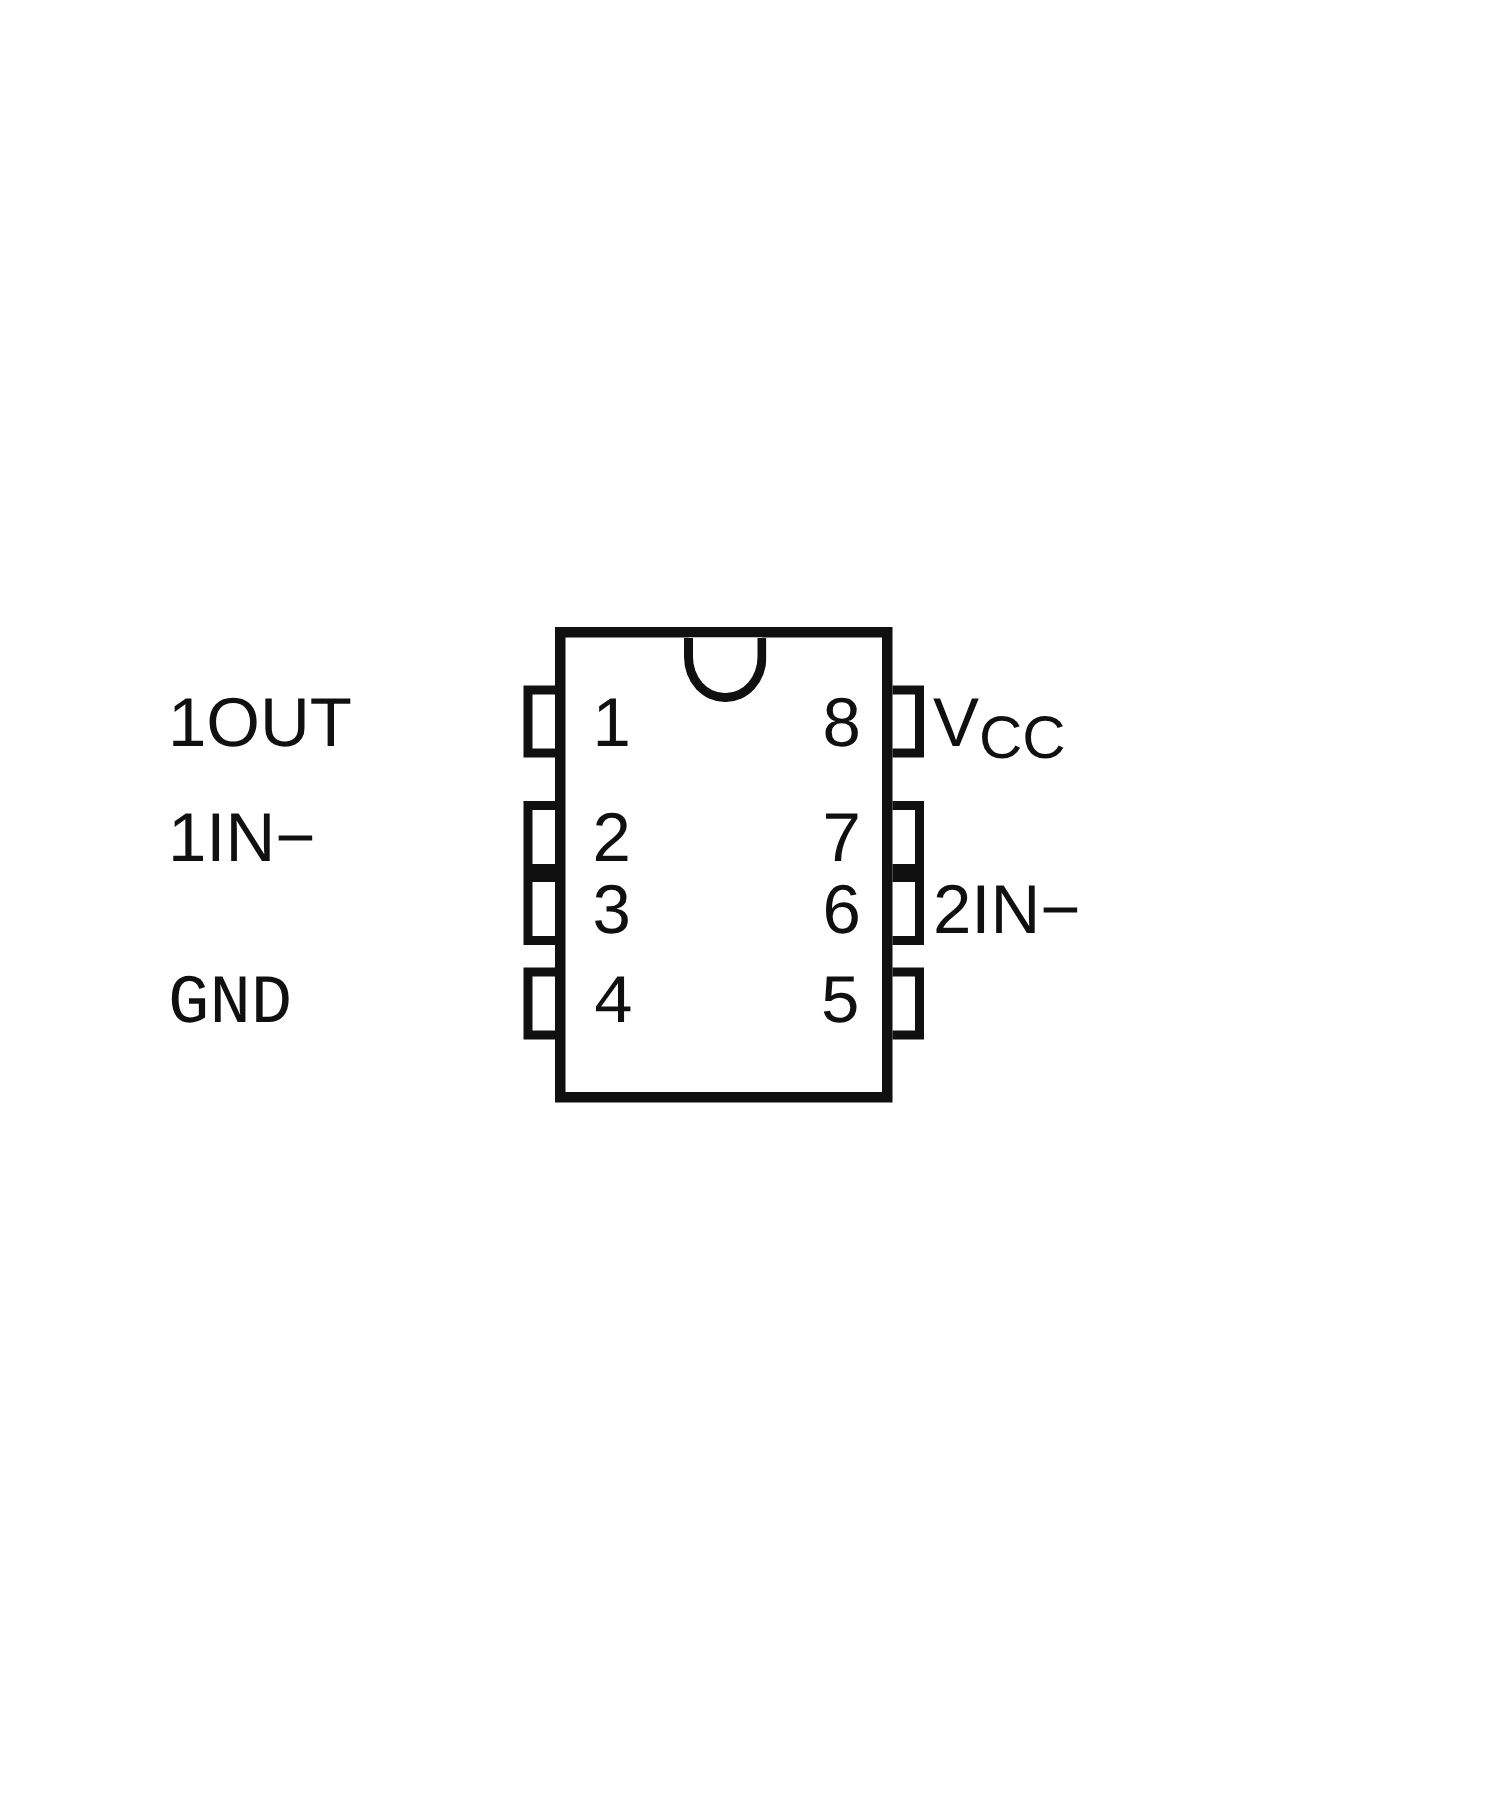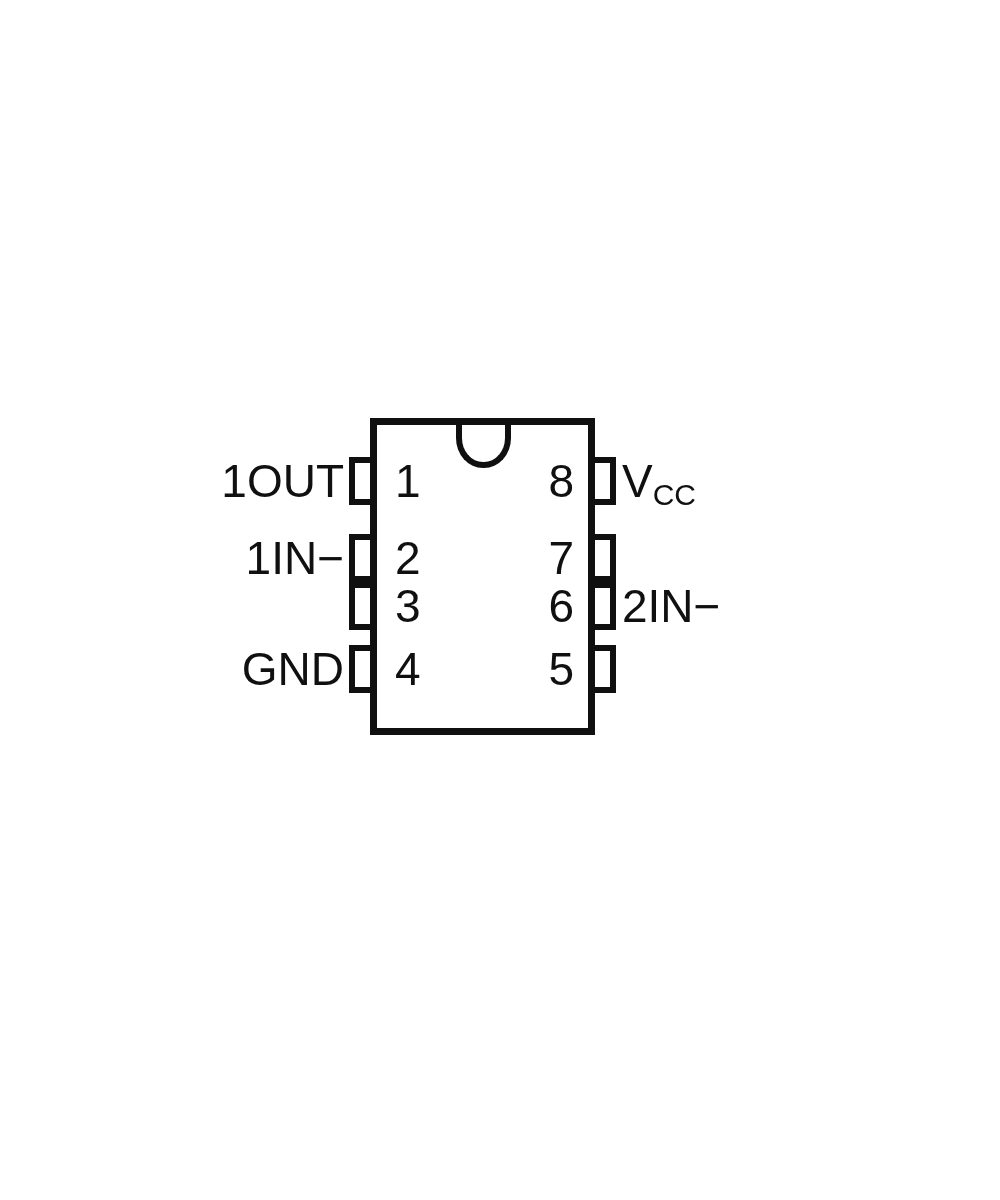--- a/index.html
+++ b/index.html
@@ -36,42 +36,42 @@
   .stub{
     position:absolute;
     width:28px;height:48px;
     border:6px solid #101010;
     background:#ffffff;
     box-sizing:border-box;
     z-index:1;
   }
   .stub.left{left:349px;}
   .stub.right{left:588px;}
-  .r1{top:457px;} .r2{top:520px;margin-top:14px;} .r3{top:582px;} .r4{top:645px;}
+  .r1{top:457px;} .r2{top:520px;margin-top:14px;} .r3{top:582px;} .r4{top:645px;font-family:Liberation Mono, monospace;}
   
   .pin-num{
     position:absolute;
     width:52px;height:48px;
     font-size:46px;line-height:48px;
     z-index:4;
   }
   .pin-num.left{left:395px;text-align:left;}
   .pin-num.right{left:522px;text-align:right;}
   
   .pin-label{
     position:absolute;
     height:48px;
     font-size:46px;line-height:48px;
     white-space:nowrap;
     z-index:4;
   }
-  .pin-label.left{left:124px;width:220px;text-align:right;}
+  .pin-label.left{left:112px;width:220px;text-align:left;}
   .pin-label.right{left:622px;width:260px;text-align:left;}
   .pin-label .sub{
-    font-size:30px;
+    font-size:40px;
     vertical-align:-8px;
     letter-spacing:0px;
   }
 </style>
 </head>
 <body>
 
 <div id="canvas">
 
   <div class="ic-body"></div>

